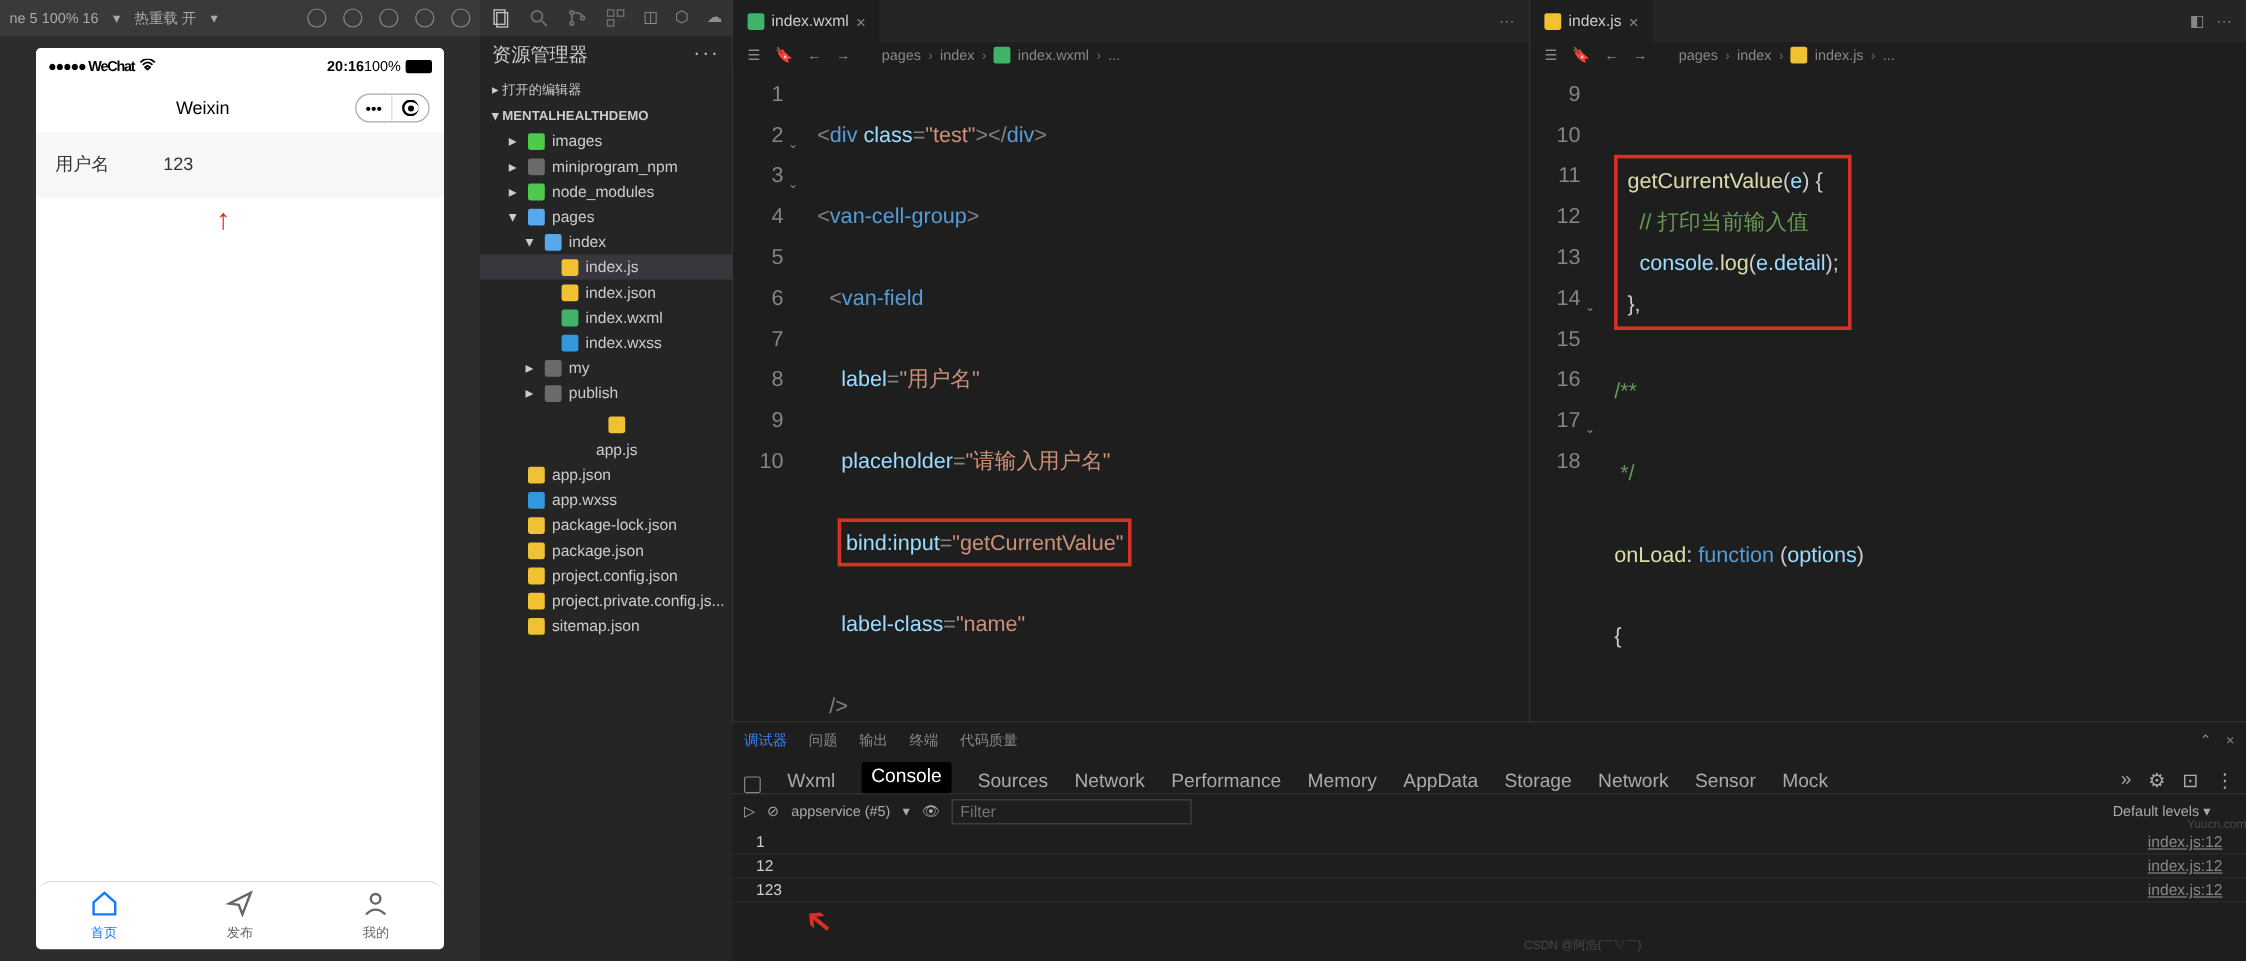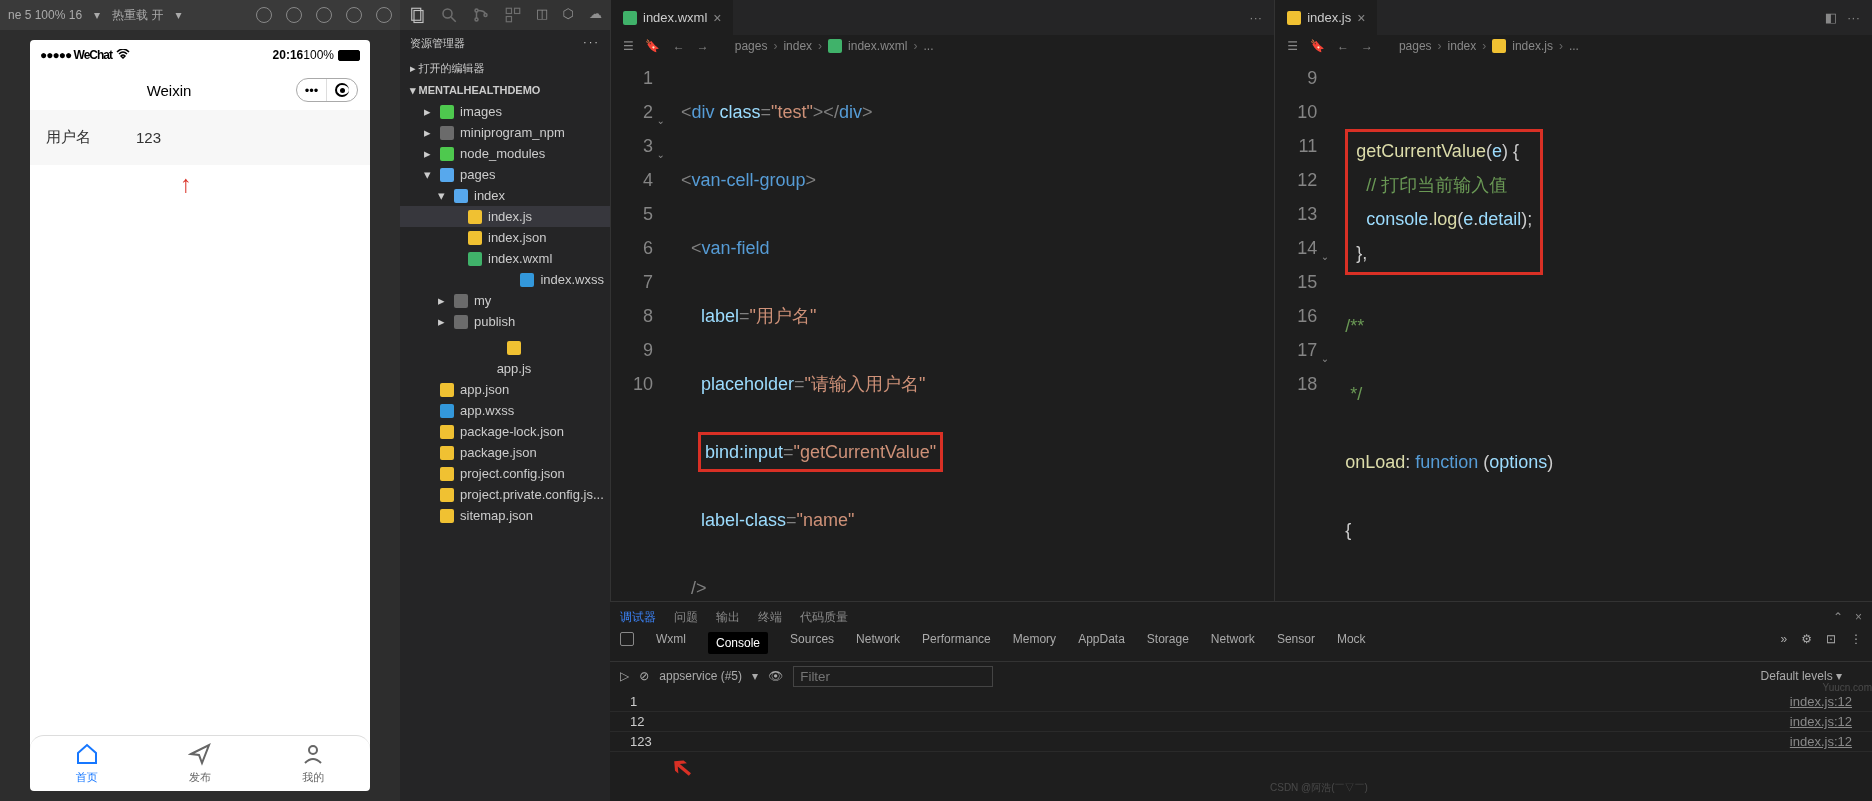--- a/index.html
+++ b/index.html
@@ -27,21 +27,21 @@
 .field-row .value { color: #333; }
 .arrow-up { margin: 5px 0 0 150px; color: #d93025; font-size: 24px; }
 .phone-spacer { flex: 1; }
 .tabbar { display: flex; border-top: 1px solid #ddd; padding: 6px 0; border-radius: 14px; }
 .tabbar .tab { flex: 1; text-align: center; font-size: 11px; color: #666; }
 .tabbar .tab svg { width: 24px; height: 24px; margin-bottom: 2px; }
 .tabbar .tab.active { color: #1677ff; }
 .explorer { width: 210px; background: #252526; display: flex; flex-direction: column; }
 .activity-bar { height: 30px; background: #333333; display: flex; align-items: center; padding: 0 8px; gap: 14px; }
 .activity-bar span { width: 18px; height: 18px; display: inline-block; opacity: 0.7; }
-.exp-header { display: flex; align-items: flex-start; padding: 6px 10px; font-size: 11px; color: #ccc; }
+.exp-header { display: flex; align-items: flex-start; padding: 6px 10px; font-size: 16px; color: #ccc; }
 .exp-header .more { margin-left: auto; letter-spacing: 2px; }
 .exp-section { padding: 4px 10px; font-size: 11px; cursor: pointer; }
 .exp-section.hdr { font-weight: bold; text-transform: uppercase; }
 .tree-item { padding: 3px 6px; font-size: 13px; color: #ccc; display: flex; align-items: center; gap: 6px; }
 .tree-item.active { background: #37373d; }
 .tree-item .arrow { width: 10px; display: inline-block; }
 .ico { width: 14px; height: 14px; display: inline-block; border-radius: 2px; }
 .ico.folder { background: #6b6b6b; }
 .ico.folder-g { background: #4ec94e; }
 .ico.folder-b { background: #57a8ed; }
@@ -73,21 +73,21 @@
 .c-attr { color: #9cdcfe; }
 .c-str { color: #ce9178; }
 .c-fn { color: #dcdcaa; }
 .c-param { color: #9cdcfe; }
 .c-kw { color: #569cd6; }
 .c-comment { color: #6a9955; }
 .bottom-panel { height: 200px; background: #1e1e1e; border-top: 1px solid #333; display: flex; flex-direction: column; }
 .panel-tabs { height: 30px; display: flex; align-items: center; padding: 0 10px; gap: 18px; font-size: 12px; color: #888; }
 .panel-tabs .pt.active { color: #3b82f6; }
 .panel-tabs .pt-right { margin-left: auto; display: flex; gap: 12px; }
-.console-tabs { height: 30px; display: flex; align-items: flex-start; padding: 0 10px; gap: 22px; font-size: 12px; color: #aaa; border-bottom: 1px solid #333; }
+.console-tabs { height: 30px; display: flex; align-items: flex-end; padding: 0 10px; gap: 22px; font-size: 16px; color: #aaa; border-bottom: 1px solid #333; }
 .console-tabs .ct.active { background: #000; color: #fff; padding: 4px 8px; border-radius: 2px; }
 .console-tabs .ct-right { margin-left: auto; display: flex; gap: 14px; }
 .console-toolbar { height: 28px; display: flex; align-items: center; padding: 0 10px; gap: 10px; font-size: 12px; color: #aaa; }
 .console-toolbar input { background: #1e1e1e; border: 1px solid #444; color: #ccc; padding: 2px 6px; width: 200px; }
 .console-toolbar .levels { margin-left: auto; margin-right: 20px; }
 .console-out { flex: 1; padding: 2px 0; font-family: Consolas, monospace; font-size: 13px; }
 .console-line { display: flex; padding: 2px 20px; border-bottom: 1px solid #2a2a2a; }
 .console-line .src { margin-left: auto; color: #888; text-decoration: underline; }
 .red-arrow { color: #d93025; font-size: 28px; position: relative; left: 60px; transform: rotate(220deg); display: inline-block; }
 .watermark { position: absolute; color: rgba(200,200,200,0.25); font-size: 10px; }
@@ -231,21 +231,21 @@
         <div class="tree-item" style="padding-left: 52px;">
           <span class="arrow"></span>
           <span class="ico json"></span>
           <span>index.json</span>
         </div>
         <div class="tree-item" style="padding-left: 52px;">
           <span class="arrow"></span>
           <span class="ico wxml"></span>
           <span>index.wxml</span>
         </div>
-        <div class="tree-item" style="padding-left: 52px; justify-content: flex-end;">
+        <div class="tree-item" style="padding-left: 52px;">
           <span class="arrow"></span>
           <span class="ico wxss"></span>
           <span>index.wxss</span>
         </div>
         <div class="tree-item" style="padding-left: 38px;">
           <span class="arrow">▸</span>
           <span class="ico folder"></span>
           <span>my</span>
         </div>
         <div class="tree-item" style="padding-left: 38px;">

